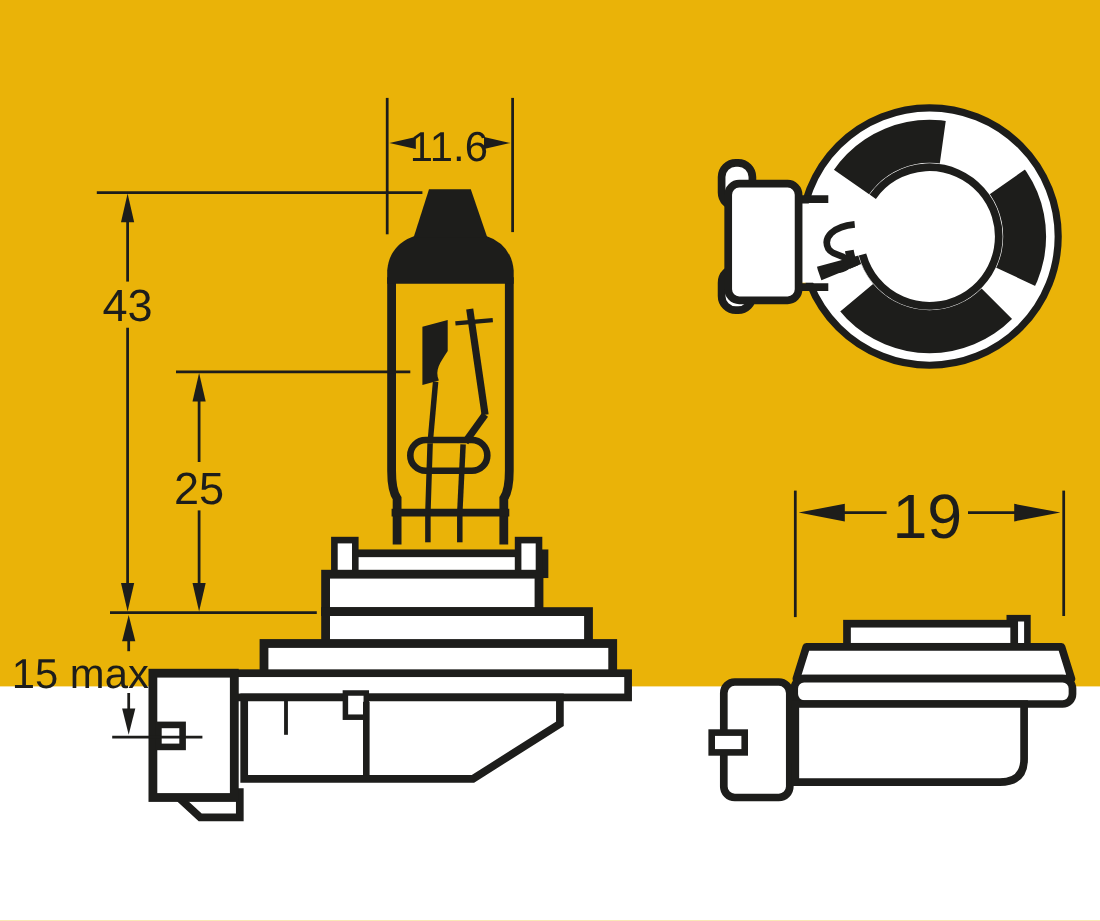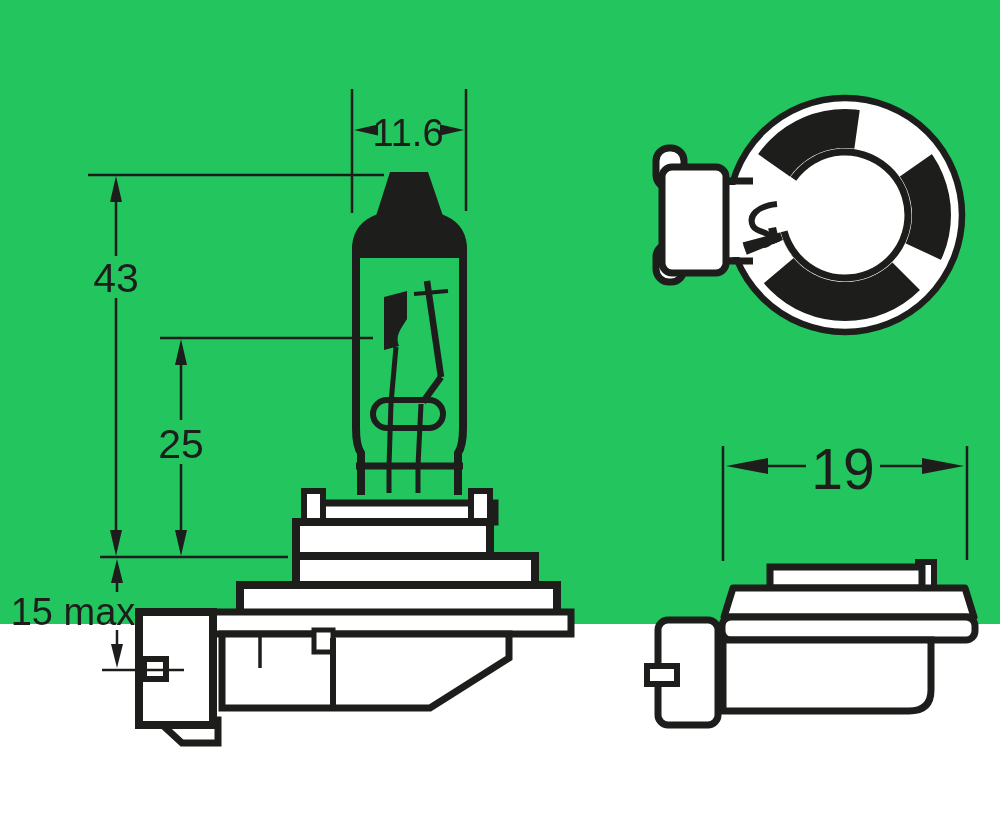--- a/index.html
+++ b/index.html
@@ -1,17 +1,17 @@
 <!DOCTYPE html>
 <html style="--ink: #1d1d1b;"><head>
 <meta charset="utf-8">
 <style>
   html,body{margin:0;padding:0;}
   body{width:1000px;height:837px;background:#fff;overflow:hidden;}
-  .stage{position:relative;width:1000px;height:624px;background:#22c55e;}
+  .stage{position:relative;width:1000px;height:624px;background:#eab308;}
   svg{display:block;color:var(--ink,#1d1d1b);}
   text{font-family:"Liberation Sans","DejaVu Sans",sans-serif;fill:var(--ink,#1d1d1b);}
   .dim-s{font-size:38px;}
   .dim-m{font-size:41px;}
   .dim-l{font-size:57px;}
   .ln{stroke:currentColor;fill:none;}
   .thin{stroke-width:2.5;}
   .mid{stroke-width:6;}
   .thick{stroke-width:8;}
   .w{fill:#ffffff;stroke:currentColor;}

